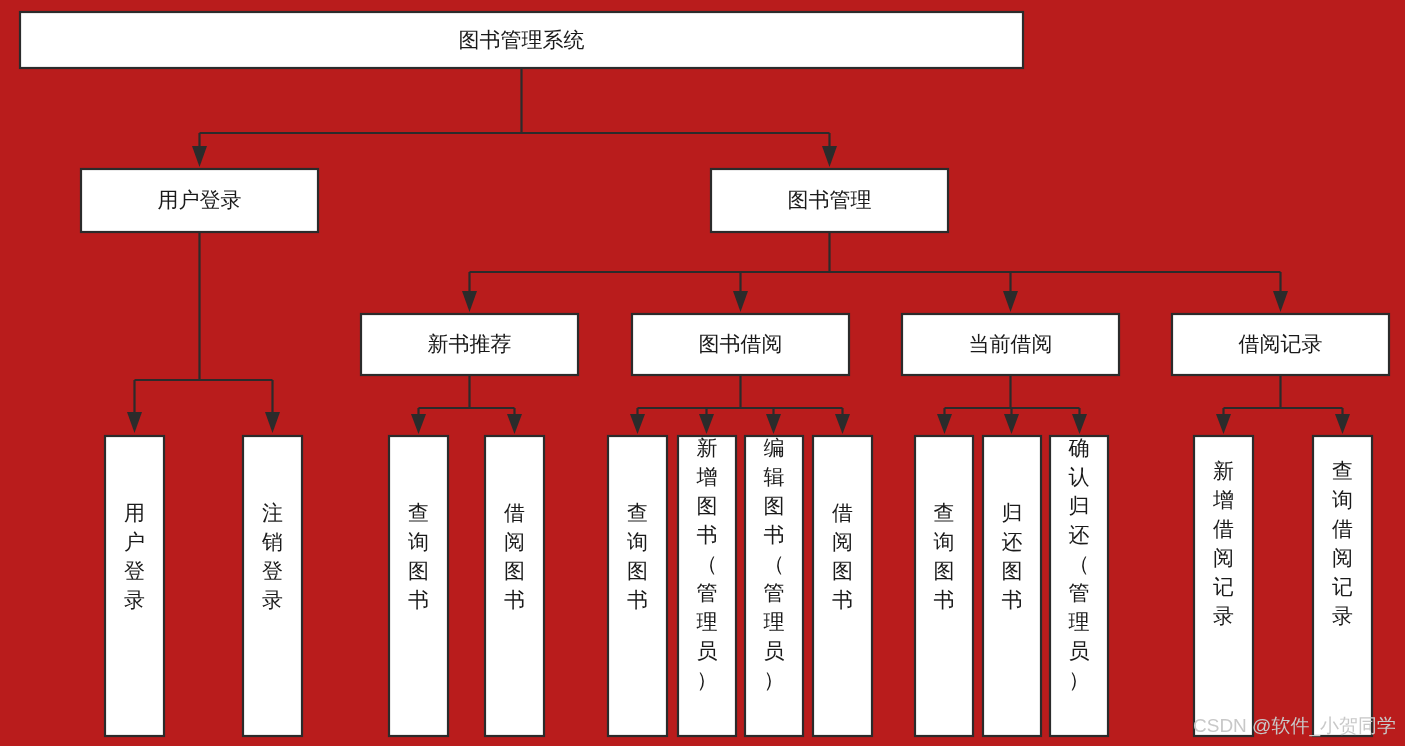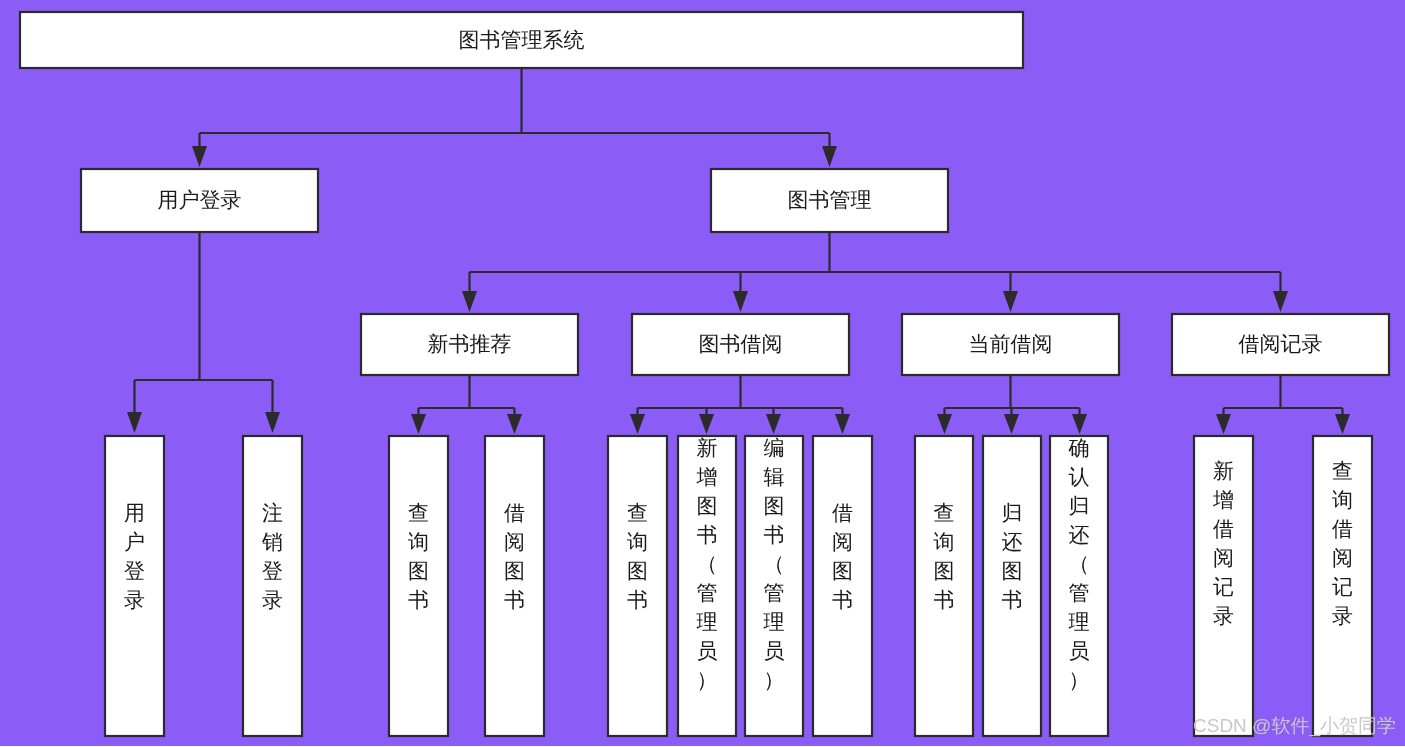--- a/index.html
+++ b/index.html
@@ -8,21 +8,21 @@
     padding: 0;
     background: #ffffff;
   }
   body {
     font-family: "Liberation Sans", "DejaVu Sans", sans-serif;
   }
   #diagram-root {
     position: relative;
     width: 1405px;
     height: 746px;
-    background: #8b5cf6;
+    background: #b91c1c;
     overflow: hidden;
   }
   svg.diagram-canvas {
     position: absolute;
     left: 0;
     top: 0;
     width: 1405px;
     height: 747px;
     display: block;
   }

